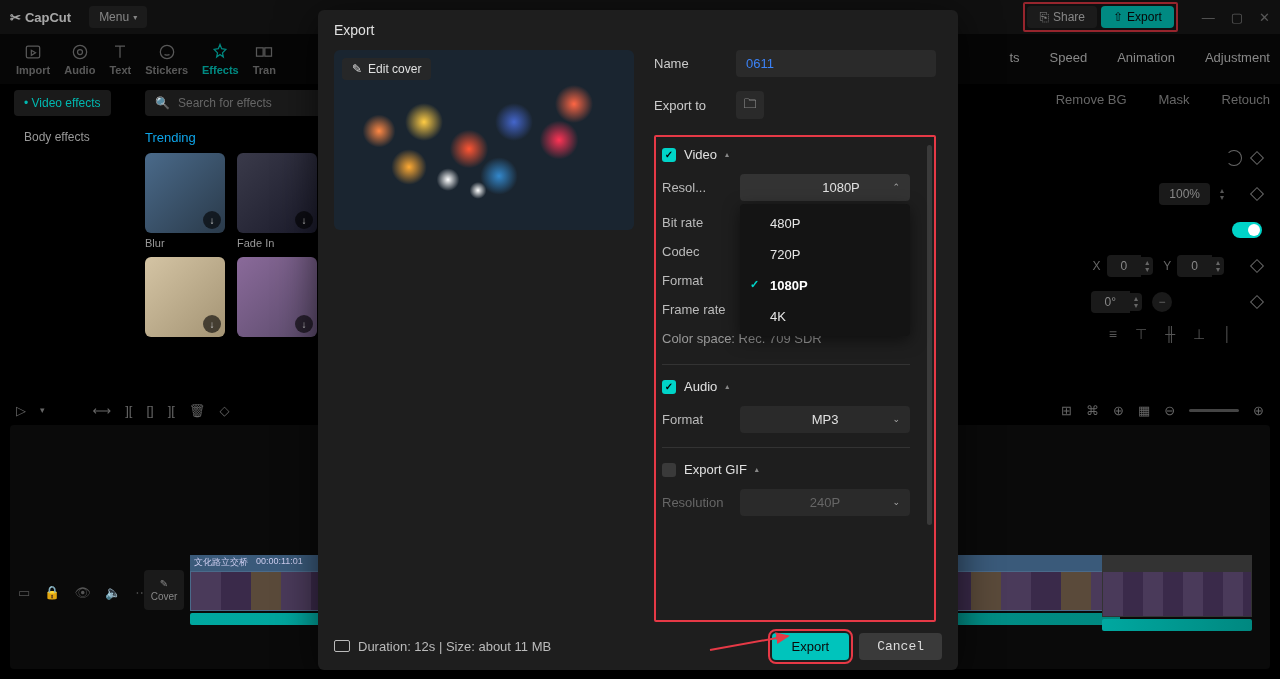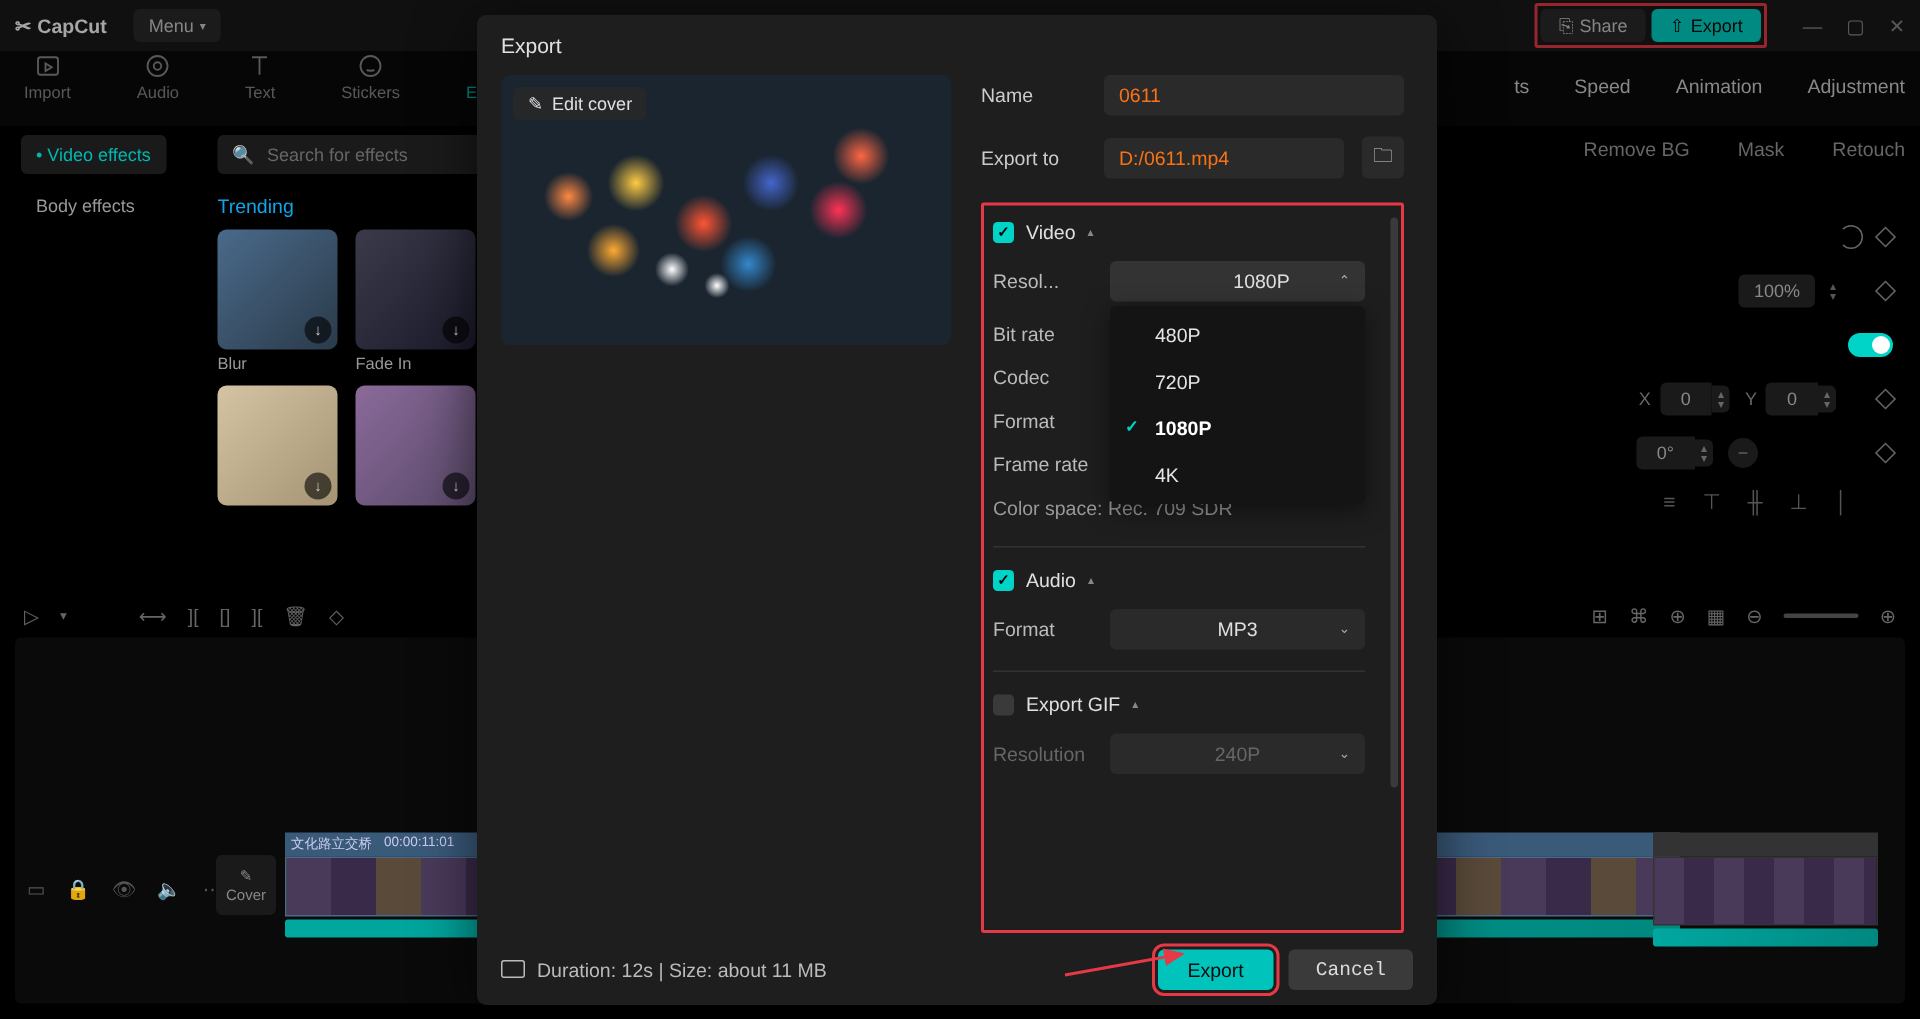--- a/index.html
+++ b/index.html
@@ -10,21 +10,21 @@
 .logo { color: #fff; font-weight: 600; font-size: 13px; display: flex; align-items: center; gap: 4px; }
 .menu-btn { margin-left: 18px; background: #2a2a2a; color: #ccc; border: none; padding: 4px 10px; border-radius: 4px; font-size: 12px; display: flex; align-items: center; gap: 4px; cursor: pointer; }
 .top-right { position: absolute; right: 10px; display: flex; align-items: center; gap: 6px; }
 .share-export-box { border: 2px solid #e63946; padding: 2px; display: flex; gap: 4px; border-radius: 2px; }
 .share-btn { background: #2a2a2a; color: #ccc; border: none; padding: 4px 12px; border-radius: 4px; font-size: 12px; display: flex; align-items: center; gap: 4px; cursor: pointer; }
 .export-btn-top { background: #00d4c8; color: #0a0a0a; border: none; padding: 4px 12px; border-radius: 4px; font-size: 12px; font-weight: 500; display: flex; align-items: center; gap: 4px; cursor: pointer; }
 .window-controls { display: flex; gap: 16px; margin-left: 18px; color: #888; }
 .window-controls span { cursor: pointer; font-size: 13px; }
 
 
-.tooltabs { height: 50px; background: #0a0a0a; display: flex; align-items: flex-start; padding: 0 16px; gap: 44px; }
+.tooltabs { height: 50px; background: #0a0a0a; display: flex; align-items: center; padding: 0 16px; gap: 14px; font-weight: bold; }
 .tooltab { display: flex; flex-direction: column; align-items: center; gap: 2px; color: #888; font-size: 11px; cursor: pointer; }
 .tooltab svg, .tooltab .ticon { width: 20px; height: 20px; stroke: #888; fill: none; stroke-width: 1.5; }
 .tooltab.active { color: #00d4c8; }
 .tooltab.active svg { stroke: #00d4c8; }
 
 
 .right-tabs { position: absolute; top: 50px; right: 10px; display: flex; gap: 30px; color: #888; font-size: 13px; }
 .right-tabs span { cursor: pointer; }
 
 
@@ -84,21 +84,21 @@
 
 .modal { position: absolute; top: 10px; left: 318px; width: 640px; height: 660px; background: #1e1e1e; border-radius: 6px; display: flex; flex-direction: column; box-shadow: 0 8px 40px rgba(0,0,0,0.6); }
 .modal-title { padding: 12px 16px; color: #e0e0e0; font-size: 14px; }
 .modal-body { flex: 1; display: flex; padding: 0 16px; gap: 20px; overflow: hidden; }
 .modal-left { width: 300px; }
 .cover-preview { width: 300px; height: 180px; border-radius: 6px; position: relative; background: radial-gradient(circle at 30% 40%, #ffcc44 0, transparent 8%), radial-gradient(circle at 45% 55%, #ff5533 0, transparent 10%), radial-gradient(circle at 60% 40%, #4466cc 0, transparent 9%), radial-gradient(circle at 75% 50%, #ff3355 0, transparent 8%), radial-gradient(circle at 25% 65%, #ffaa33 0, transparent 7%), radial-gradient(circle at 55% 70%, #3388cc 0, transparent 9%), radial-gradient(circle at 80% 30%, #ff6644 0, transparent 7%), radial-gradient(circle at 15% 45%, #ff8844 0, transparent 6%), radial-gradient(circle at 38% 72%, #ffffff 0, transparent 5%), radial-gradient(circle at 48% 78%, #ffffff 0, transparent 4%), #1a2530; }
 .edit-cover { position: absolute; top: 8px; left: 8px; background: rgba(40,40,40,0.9); color: #e0e0e0; padding: 4px 10px; border-radius: 4px; font-size: 12px; display: flex; align-items: center; gap: 6px; cursor: pointer; }
 .modal-right { flex: 1; display: flex; flex-direction: column; gap: 14px; position: relative; padding-right: 6px; }
 .form-row { display: flex; align-items: center; gap: 12px; }
 .form-row label { width: 70px; color: #ccc; font-size: 13px; }
-.form-row .txt { flex: 1; background: #2a2a2a; color: #f97316; padding: 6px 10px; border-radius: 4px; font-size: 13px; }
+.form-row .txt { flex: 1; background: #2a2a2a; color: #3b82f6; padding: 6px 10px; border-radius: 4px; font-size: 13px; }
 .folder-btn { width: 28px; height: 28px; background: #2a2a2a; border-radius: 4px; display: flex; align-items: center; justify-content: center; cursor: pointer; }
 
 
 .red-section { border: 2px solid #e63946; border-radius: 2px; padding: 10px 10px 10px 6px; margin-top: 2px; flex: 1; position: relative; }
 .red-inner { height: 100%; overflow: visible; position: relative; padding-right: 14px; }
 .scrollbar-fake { position: absolute; right: 2px; top: 8px; width: 5px; height: 380px; background: #3a3a3a; border-radius: 3px; }
 .section-head { display: flex; align-items: center; gap: 8px; color: #e0e0e0; font-size: 13px; font-weight: 500; margin-bottom: 12px; }
 .chk { width: 14px; height: 14px; background: #00d4c8; border-radius: 3px; display: flex; align-items: center; justify-content: center; color: #000; font-size: 10px; font-weight: bold; }
 .chk.off { background: #3a3a3a; }
 .caret-sm { font-size: 8px; color: #888; }
@@ -359,21 +359,20 @@
         </div>
       </div>
     </div>
     <div class="modal-right">
       <div class="form-row">
         <label>Name</label>
         <div class="txt">0611</div>
       </div>
       <div class="form-row">
         <label>Export to</label>
-        <div class="txt">D:/0611.mp4</div>
         <div class="folder-btn">
             <span style="color:#ccc">🗀</span>
           </div>
       </div>
 
       <div class="red-section">
         <div class="scrollbar-fake"></div>
         <div class="red-inner">
           <div class="section-head">
             <span class="chk">✓</span>

